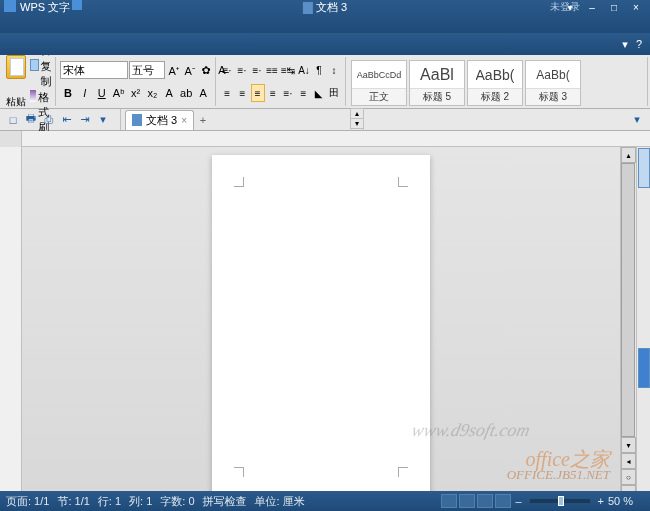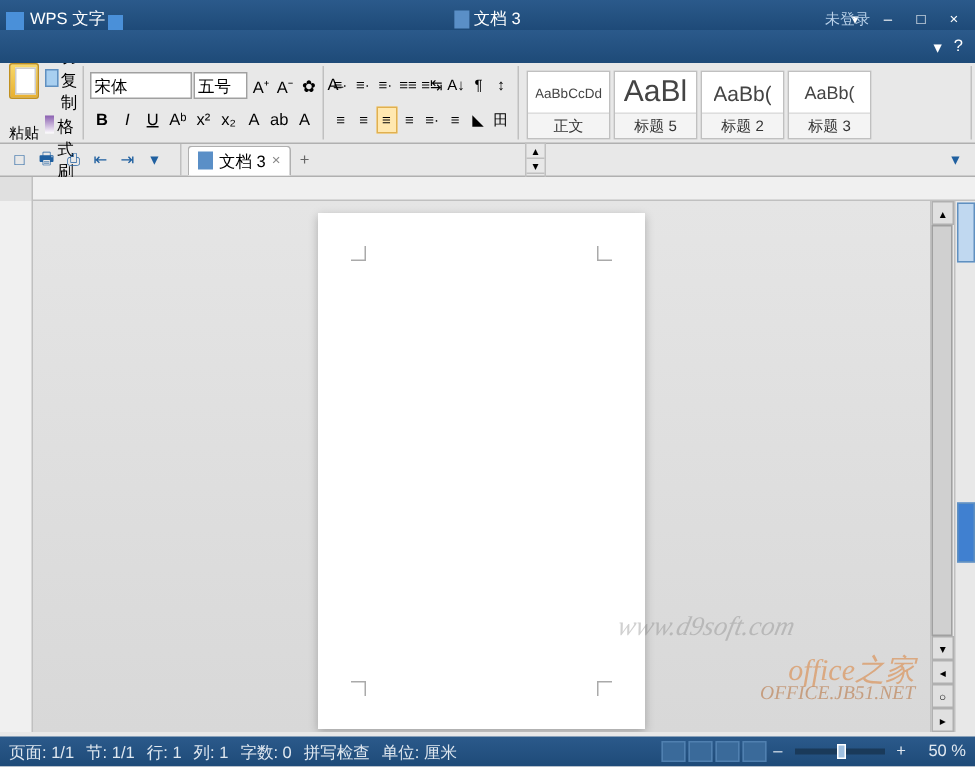--- a/index.html
+++ b/index.html
@@ -1,17 +1,17 @@
 <!DOCTYPE html>
 <html><head>
 <meta charset="utf-8">
 <style>
 *{box-sizing:border-box;margin:0;padding:0;font-family:"Microsoft YaHei",SimSun,sans-serif;font-size:11px;user-select:none}
 body{width:650px;height:511px;background:#e8e8e8;overflow:hidden;position:relative}
-.titlebar{height:20px;background:linear-gradient(#2b5a8b,#1e4a78);display:flex;align-items:flex-end;color:#fff;font-size:11px;position:relative}
+.titlebar{height:33px;background:linear-gradient(#2b5a8b,#1e4a78);display:flex;align-items:flex-start;color:#fff;font-size:11px;position:relative}
 .app-icon{width:12px;height:12px;background:#4a90d9;margin:0 4px;display:inline-block}
 .title-drop{width:10px;height:10px;background:#4a90d9;margin-left:2px}
 .doc-title{position:absolute;left:50%;transform:translateX(-50%);display:flex;align-items:center;gap:3px}
 .doc-icon{width:10px;height:12px;background:#5a8fc7;display:inline-block}
 .win-btns{margin-left:auto;display:flex;gap:2px;padding-right:4px}
 .win-btn{width:20px;height:14px;display:flex;align-items:center;justify-content:center;cursor:pointer;font-size:10px}
 .login-area{position:absolute;right:70px;font-size:10px;color:#b8d0e8}
 .menubar{height:22px;background:linear-gradient(#2b5a8b,#1e4a78);display:flex;align-items:center;color:#fff;font-size:11px;position:relative}
 .menu-item{padding:3px 10px;cursor:pointer}
 .menu-item.active{background:#e8e8e8;color:#333;border-radius:3px 3px 0 0}
@@ -178,21 +178,21 @@
       </div>
   </div>
 
   <div class="ribbon-group style-group">
     <div id="style-items" style="display:flex">
         <div class="style-item">
           <div class="style-preview" style="font-size:9px">AaBbCcDd</div>
           <div class="style-label">正文</div>
         </div>
         <div class="style-item">
-          <div class="style-preview" style="font-size:20px">AaBl</div>
+          <div class="style-preview" style="font-size:16px">AaBl</div>
           <div class="style-label">标题 5</div>
         </div>
         <div class="style-item">
           <div class="style-preview" style="font-size:14px">AaBb(</div>
           <div class="style-label">标题 2</div>
         </div>
         <div class="style-item">
           <div class="style-preview" style="font-size:12px">AaBb(</div>
           <div class="style-label">标题 3</div>
         </div>
@@ -277,15 +277,15 @@
   <div class="status-right">
     <div class="view-btn"></div>
     <div class="view-btn"></div>
     <div class="view-btn"></div>
     <div class="view-btn"></div>
     <span style="padding:0 2px">–</span>
     <div class="zoom-slider">
         <div class="zoom-thumb"></div>
       </div>
     <span style="padding:0 2px">+</span>
-    <span style="width:36px;text-align:right">50 %</span>
+    <span style="width:36px;">50 %</span>
   </div>
 </div>
 
 </body></html>

